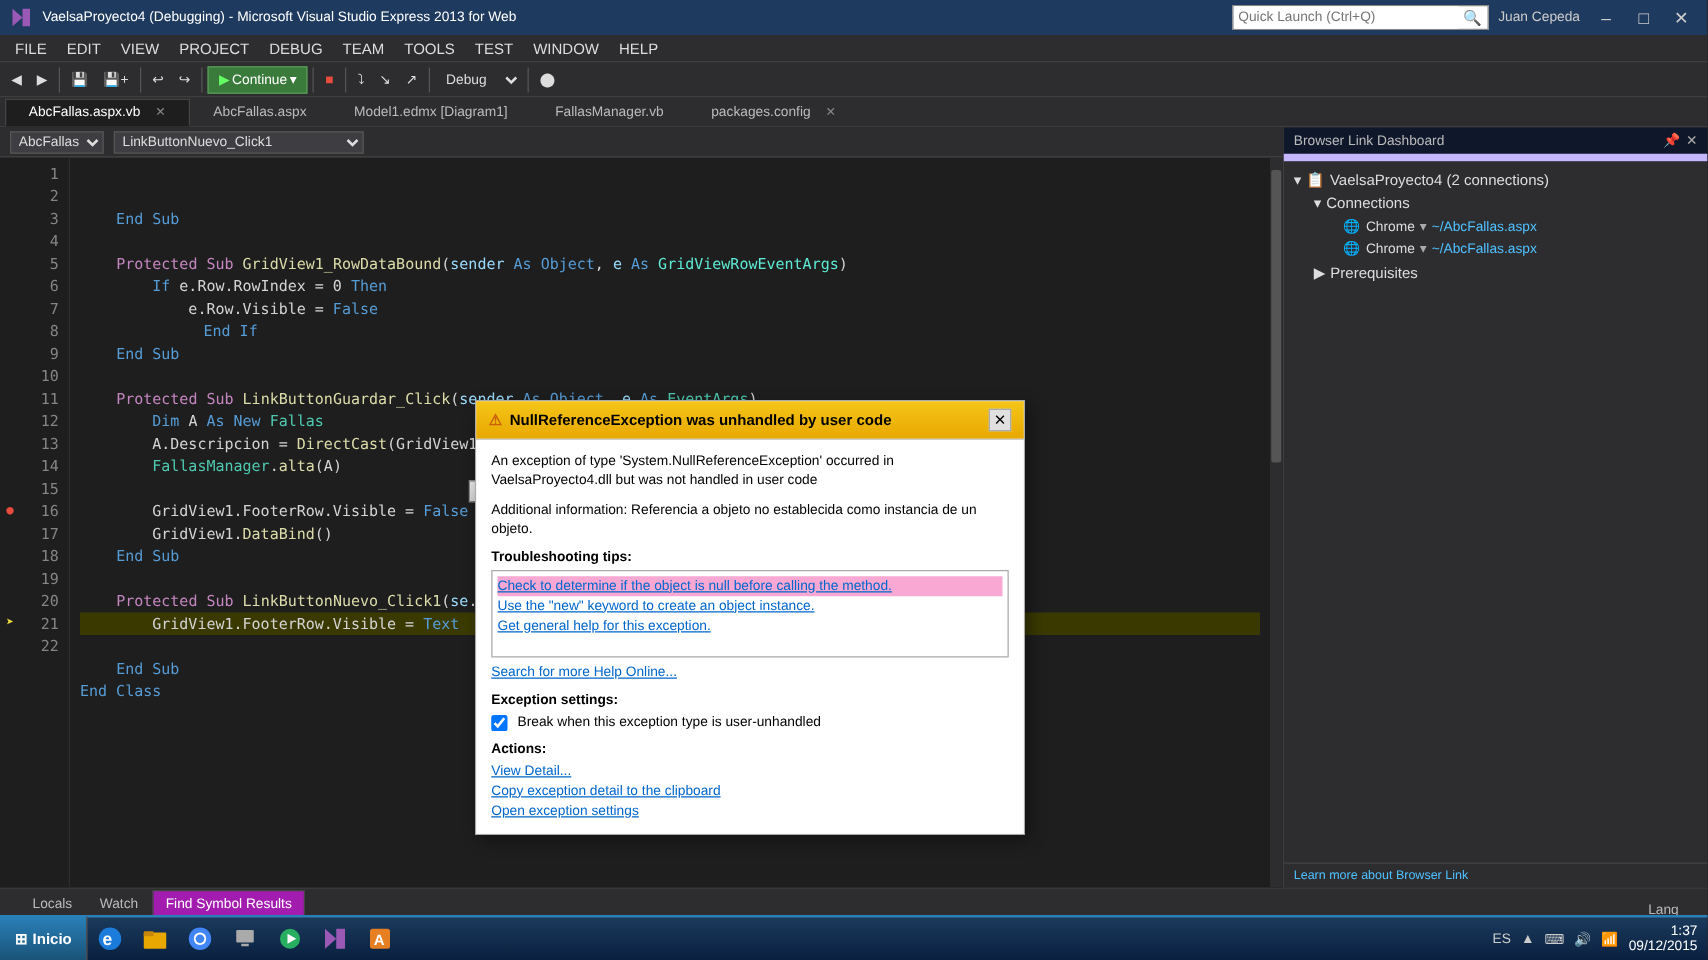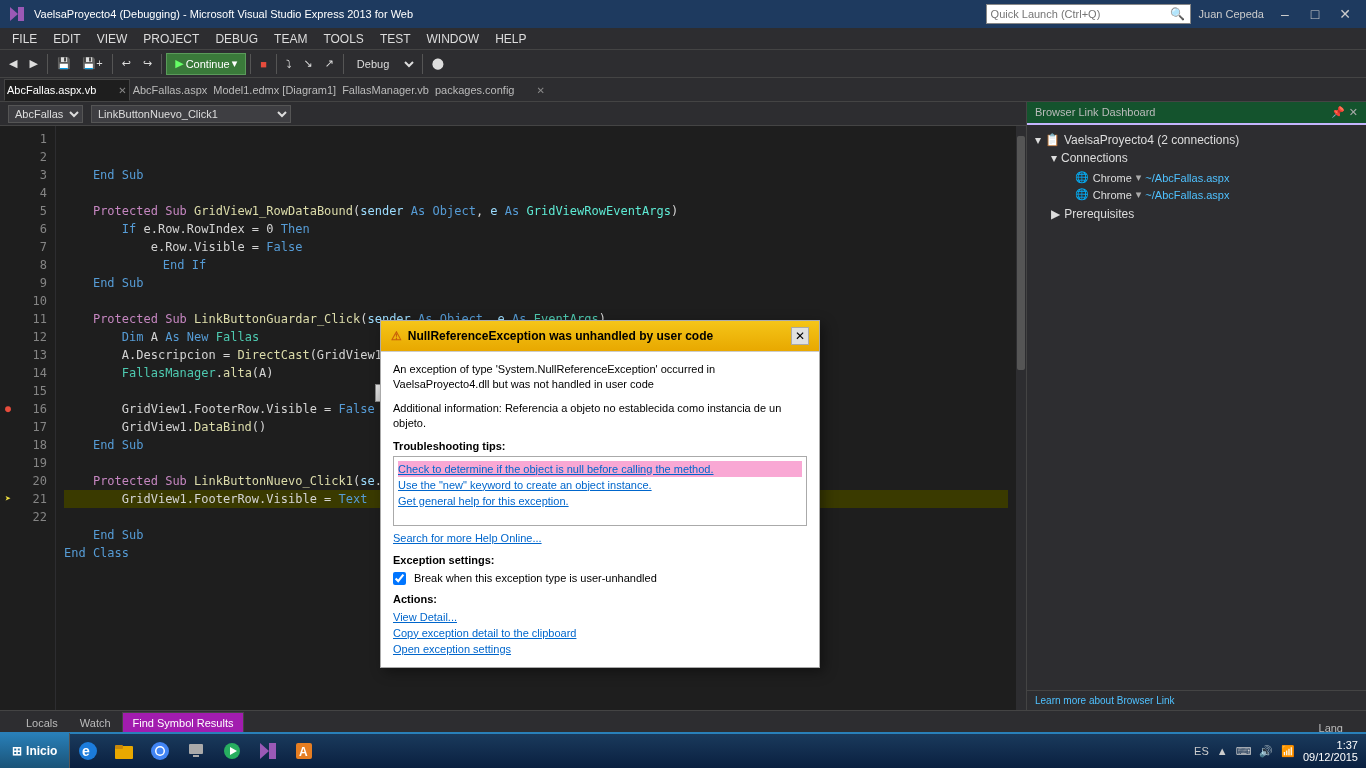--- a/index.html
+++ b/index.html
@@ -17,38 +17,38 @@
     .menu-item { padding: 2px 8px; color: #ddd; cursor: pointer; font-size: 12px; height: 22px; display: flex; align-items: center; }
 
     
     #toolbar { background: #2d2d30; height: 28px; display: flex; align-items: center; padding: 0 4px; border-bottom: 1px solid #444; gap: 2px; }
     .tb-btn { height: 22px; padding: 0 4px; background: transparent; border: 1px solid transparent; color: #ddd; cursor: pointer; font-size: 11px; display: flex; align-items: center; gap: 2px; }
     .tb-sep { width: 1px; height: 20px; background: #555; margin: 0 2px; }
     .continue-btn { background: #3a7a3a; border: 1px solid #5a9a5a; color: #fff; padding: 0 8px; height: 22px; font-size: 11px; cursor: pointer; display: flex; align-items: center; gap: 2px; }
 
     
     #tab-bar { background: #2d2d30; height: 24px; display: flex; align-items: flex-end; padding: 0 4px; border-bottom: 1px solid #444; }
-    .tab { height: 22px; padding: 0 2px; display: flex; align-items: center; gap: 18px; cursor: pointer; font-size: 11px; border: 1px solid transparent; color: #bbb; }
+    .tab { height: 22px; padding: 0 18px; display: flex; align-items: center; gap: 8px; cursor: pointer; font-size: 11px; border: 1px solid transparent; color: #bbb; }
     .tab.active { background: #1e1e1e; color: #fff; border-color: #444; border-bottom-color: #1e1e1e; }
     .tab .close-x { color: #888; font-size: 10px; margin-left: 4px; }
 
     
     #main { display: flex; height: calc(768px - 28px - 22px - 28px - 24px - 22px - 36px); }
 
     
     #editor { flex: 1; background: #1e1e1e; color: #d4d4d4; font-family: 'Consolas', monospace; font-size: 12px; overflow: hidden; position: relative; display: flex; flex-direction: column; }
     #editor-header { background: #2d2d30; height: 24px; display: flex; align-items: center; padding: 0 8px; border-bottom: 1px solid #444; gap: 8px; }
     #editor-header select { background: #3e3e42; color: #ddd; border: 1px solid #555; font-size: 11px; height: 18px; padding: 0 2px; }
     #code-area { flex: 1; overflow: auto; display: flex; }
     #line-nums { background: #1e1e1e; color: #858585; padding: 4px 8px; font-family: 'Consolas', monospace; font-size: 12px; text-align: right; min-width: 40px; border-right: 1px solid #2d2d30; line-height: 18px; white-space: pre; }
     #code-content { padding: 4px 8px; line-height: 18px; white-space: pre; font-family: 'Consolas', monospace; font-size: 12px; flex: 1; }
 
     
     #right-panel { width: 340px; background: #2d2d30; border-left: 1px solid #444; display: flex; flex-direction: column; }
-    #right-panel-title { background: #14532d; padding: 4px 8px; font-size: 11px; color: #bbb; border-bottom: 2px solid #c4b5fd; display: flex; justify-content: space-between; }
+    #right-panel-title { background: #0f172a; padding: 4px 8px; font-size: 11px; color: #bbb; border-bottom: 6px solid #c4b5fd; display: flex; justify-content: space-between; align-items: center; }
     #browser-link { padding: 8px; }
     .bl-conn { display: flex; align-items: center; gap: 4px; font-size: 11px; padding: 2px 8px; }
     .bl-link { color: #4fc1ff; text-decoration: none; font-size: 11px; }
 
     
     #bottom-area { height: 210px; background: #252526; border-top: 1px solid #444; display: flex; flex-direction: column; }
     #bottom-tabs { height: 24px; background: #2d2d30; display: flex; align-items: flex-end; padding: 0 15px; border-bottom: 1px solid #444; }
     .btab { height: 22px; padding: 0 10px; cursor: pointer; font-size: 11px; color: #bbb; border: 1px solid transparent; display: flex; align-items: center; }
     .btab.active { background: #a21caf; color: #fff; border-color: #444; border-bottom-color: #252526; }
     #bottom-content { flex: 1; overflow: auto; padding: 4px; font-family: 'Consolas', monospace; font-size: 11px; }

